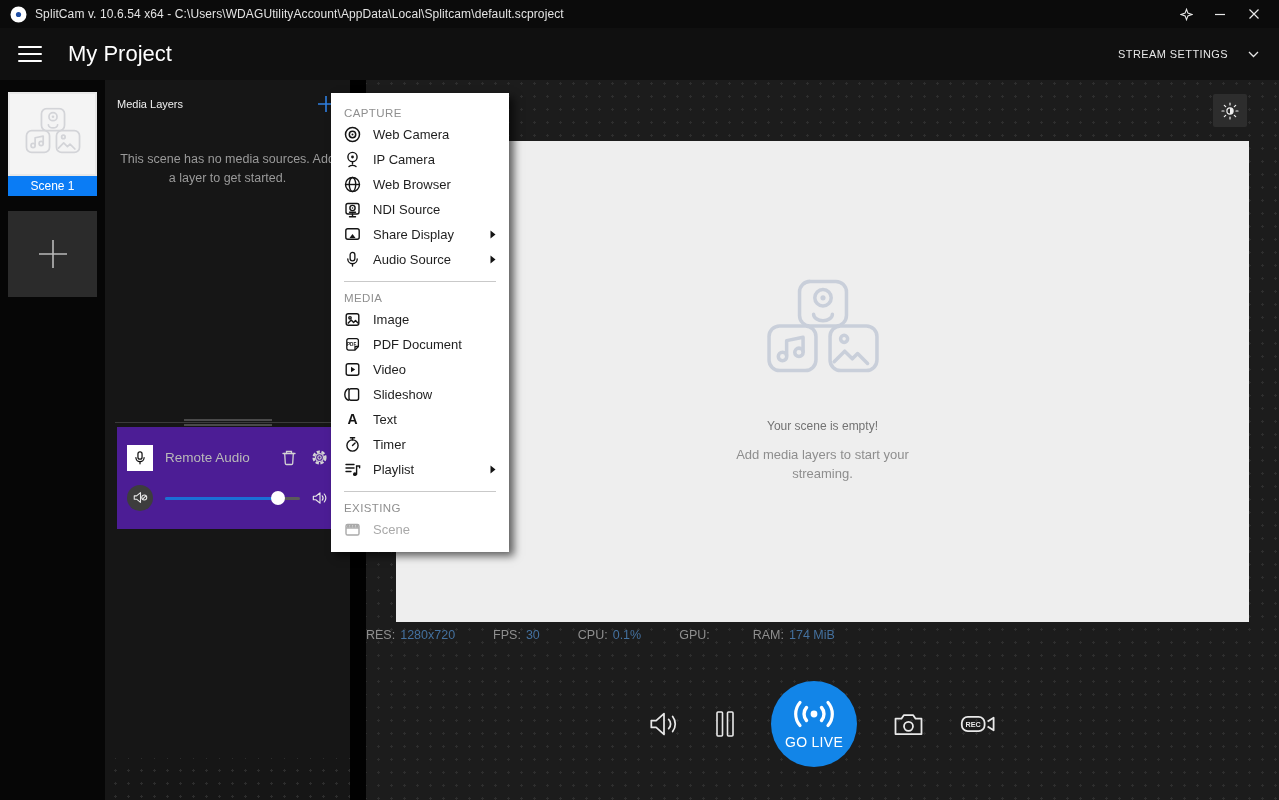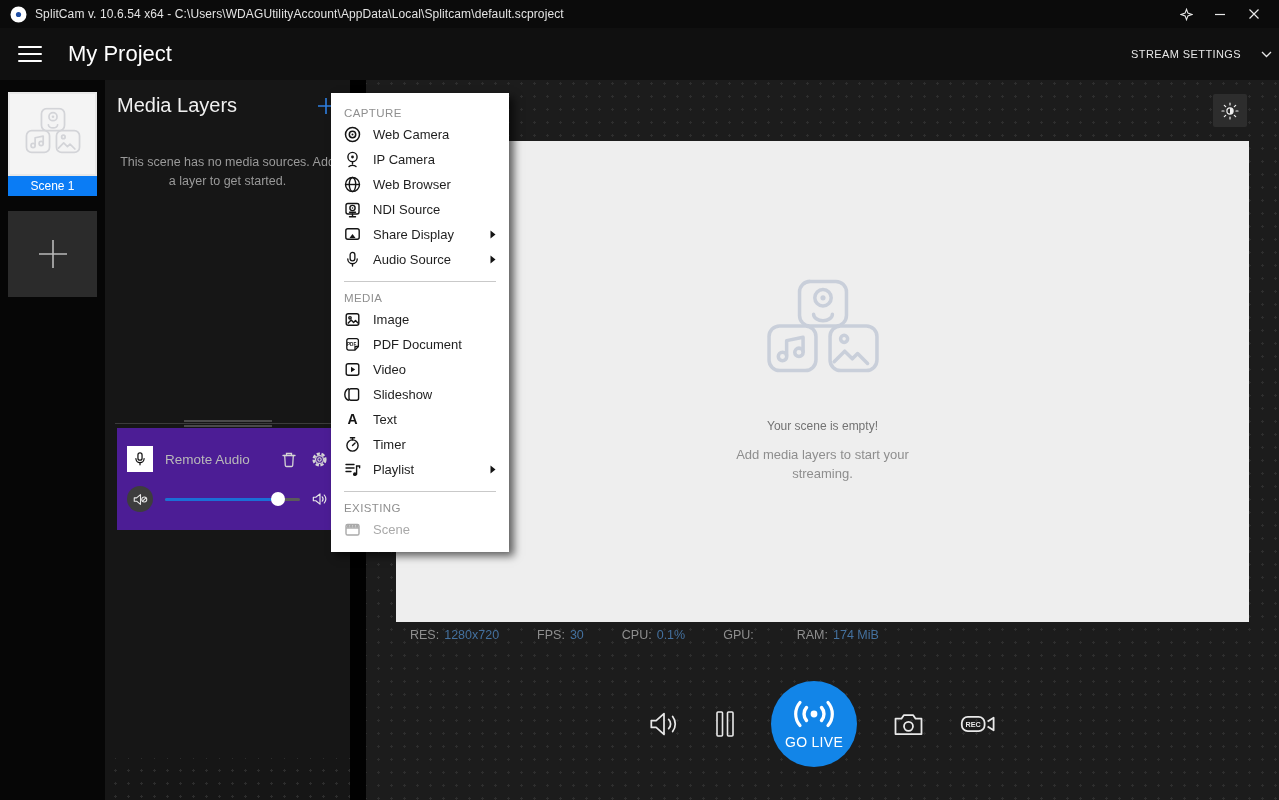--- a/index.html
+++ b/index.html
@@ -13,39 +13,39 @@
   .tb-title { color:#e3e3e3; font-size:12px; letter-spacing:.1px; }
   .tb-right { margin-left:auto; display:flex; align-items:center; }
   .tb-btn { width:34px; height:28px; display:flex; align-items:center; justify-content:center; color:#e8e8e8; cursor:default; }
   .tb-btn svg { display:block; }
 
   
   .header { height:52px; background:#101010; display:flex; align-items:center; flex:0 0 auto; }
   .hamburger { width:24px; height:16px; margin-left:18px; display:flex; flex-direction:column; justify-content:space-between; cursor:pointer; }
   .hamburger span { display:block; height:2px; background:#fff; border-radius:1px; }
   .project-title { color:#fff; font-size:22px; margin-left:26px; font-weight:400; }
-  .header-right { margin-left:auto; display:flex; align-items:center; padding-right:7px; }
+  .header-right { margin-left:auto; display:flex; align-items:center; padding-right:20px; }
   .stream-settings { color:#e6e6e6; font-size:11px; letter-spacing:.4px; display:flex; align-items:center; gap:20px; cursor:pointer; }
 
   
   .content { flex:1; display:flex; min-height:0; }
 
   
   .scenes-col { width:105px; background:#060606; padding-top:12px; flex:0 0 auto; }
   .scene-tile { width:89px; margin:0 0 0 8px; cursor:pointer; }
   .scene-thumb { height:84px; background:#f4f4f4; border:2px solid #e8e8e8; display:flex; align-items:center; justify-content:center; }
   .scene-thumb svg { color:#d3d4d8; }
   .scene-label { height:20px; background:#0a7cf5; color:#fff; font-size:12px; display:flex; align-items:center; justify-content:center; }
   .add-scene { width:89px; height:86px; margin:15px 0 0 8px; background:#2b2b2b; display:flex; align-items:center; justify-content:center; cursor:pointer; }
   .add-scene svg { color:#b9b9b9; }
 
   
   .layers-col { width:245px; background:#161616; display:flex; flex-direction:column; flex:0 0 auto; position:relative; }
   .layers-header { display:flex; align-items:center; justify-content:space-between; padding:14px 14px 8px 12px; }
-  .layers-title { color:#f0f0f0; font-size:20px; font-weight:400; }
+  .layers-title { color:#f0f0f0; font-size:11px; font-weight:400; }
   .layers-add { color:#2f7fe0; cursor:pointer; display:flex; }
   .layers-empty { margin-top:28px; padding:0 10px; text-align:center; color:#9a9a9a; font-size:12.5px; line-height:1.55; }
   .layers-spacer { flex:1; }
   .splitter { position:relative; height:9px; cursor:row-resize; }
   .splitter::before { content:""; position:absolute; left:10px; right:10px; top:4px; border-top:1px solid #3b3b3b; }
   .splitter-grip { position:absolute; left:50%; top:1px; transform:translateX(-50%); width:88px; height:7px;
     border-top:2px solid #4a4a4a; border-bottom:2px solid #4a4a4a; }
   .mixer-title { color:#f0f0f0; font-size:16px; font-weight:400; padding:14px 12px 12px; }
   .audio-card { margin:0 12px; background:#4c1d95; padding:18px 10px; }
   .ac-row1 { display:flex; align-items:center; }
@@ -67,21 +67,21 @@
 
   
   .main-col { flex:1; background:#1c1c1c; display:flex; flex-direction:column; min-width:0;
     background-image:radial-gradient(circle,#2e2e2e 1px,transparent 1.3px); background-size:13px 13px; background-position:6px 10px; }
   .preview-toolbar { height:61px; display:flex; align-items:center; justify-content:flex-end; padding-right:32px; flex:0 0 auto; }
   .brightness-btn { width:34px; height:33px; background:#2d2d2d; border-radius:2px; display:flex; align-items:center; justify-content:center; color:#f0f0f0; cursor:pointer; }
   .preview-box { margin-left:30px; width:853px; height:481px; background:#eeeeee; display:flex; flex-direction:column; align-items:center; justify-content:center; flex:0 0 auto; }
   .preview-box svg.cluster { color:#c9cfda; }
   .empty-title { margin-top:32px; color:#737373; font-size:12px; }
   .empty-subtitle { margin-top:13px; width:190px; text-align:center; color:#8e8e8e; font-size:13px; line-height:1.45; }
-  .status-row { height:26px; display:flex; align-items:center; padding-left:44px; font-size:12.5px; flex:0 0 auto; }
+  .status-row { height:26px; display:flex; align-items:center; font-size:12.5px; flex:0 0 auto; }
   .st-item { display:flex; align-items:center; gap:5px; }
   .st-label { color:#8f8f8f; }
   .st-value { color:#44719f; }
   .status-row .st-item + .st-item { margin-left:38px; }
   .controls-row { flex:1; display:flex; align-items:center; justify-content:center; gap:36px; }
   .ctl-icon { color:#e9e9e9; display:flex; cursor:pointer; }
   .go-live-btn { width:86px; height:86px; border-radius:50%; background:#1285e8; border:none; display:flex; flex-direction:column; align-items:center; justify-content:center; gap:5px; cursor:pointer; }
   .go-live-label { color:#fff; font-size:14px; font-weight:400; letter-spacing:.3px; font-family:"Liberation Sans","DejaVu Sans",sans-serif; }
 
   

